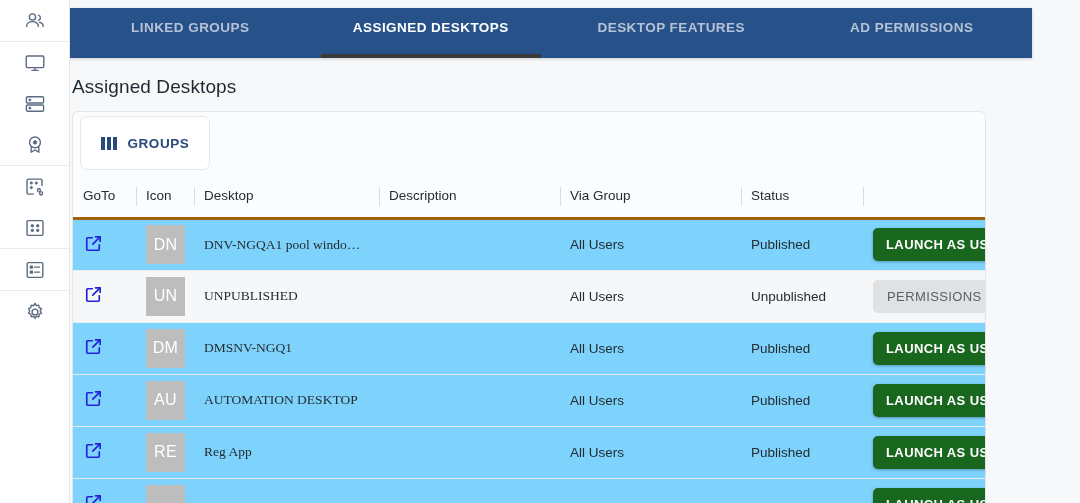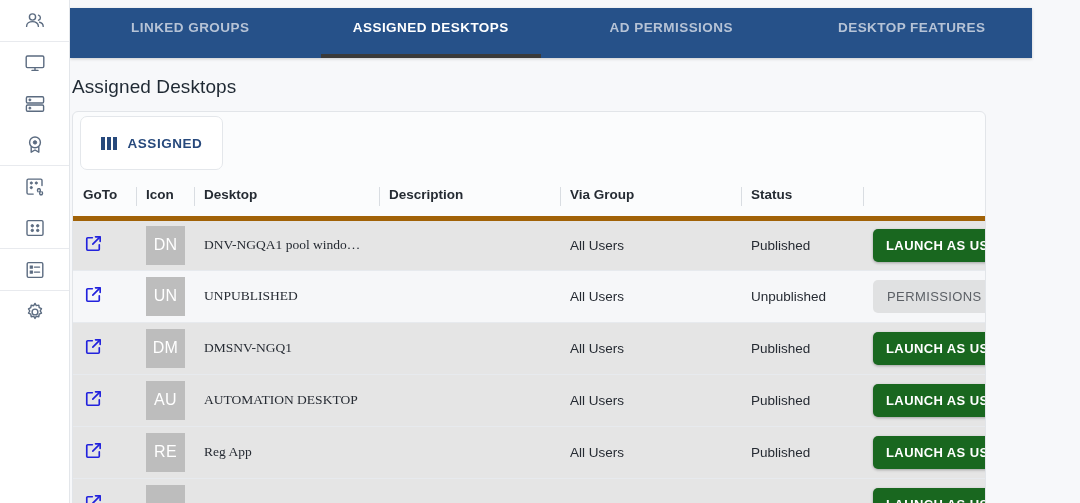--- a/index.html
+++ b/index.html
@@ -127,42 +127,42 @@
   table.grid {
     width: 100%;
     border-collapse: collapse;
     table-layout: fixed;
   }
   table.grid th, table.grid td { text-align: left; vertical-align: middle; }
 
   thead.grid-head th {
     height: 44px;
     font-size: 13.5px;
-    font-weight: bold;
+    font-weight: normal;
     color: #252b33;
     padding-left: 10px;
-    border-bottom: 5px solid #a16207;
+    border-bottom: 3px solid #a16207;
     position: relative;
     background: #fbfcfd;
   }
   thead.grid-head th + th::before {
     content: "";
     position: absolute;
     left: 0; top: 13px;
     width: 1px; height: 19px;
     background: #d9dde2;
   }
 
   tbody.grid-body tr { height: 52px; }
   tbody.grid-body td {
     border-bottom: 1px solid #e7eaee;
     font-size: 13.5px;
     color: #262b33;
     padding-left: 10px;
-    background: #e5e5e5;
+    background: #7dd3fc;
     height: 52px;
   }
   tbody.grid-body tr.alt td { background: #f6f7f9; }
   tbody.grid-body tr.partial td { border-bottom: none; }
 
   .link-icon { cursor: pointer; display: inline-block; line-height: 0; }
   .avatar {
     width: 39px; height: 39px;
     background: #bdbdbd;
     color: #ffffff;
@@ -324,39 +324,39 @@
   <main class="content">
 
     <div class="tabbar">
       <div class="tab">
         <span>LINKED GROUPS</span>
       </div>
       <div class="tab active">
         <span>ASSIGNED DESKTOPS</span>
       </div>
       <div class="tab">
+        <span>DESKTOP FEATURES</span>
+      </div>
+      <div class="tab">
         <span>AD PERMISSIONS</span>
-      </div>
-      <div class="tab">
-        <span>DESKTOP FEATURES</span>
       </div>
     </div>
 
     <h1 class="page-title">Assigned Desktops</h1>
 
     <section class="card">
 
       <div class="toolbar">
         <button class="tbtn">
           <span class="ico-cols">
               <i></i>
               <i></i>
               <i></i>
             </span>
-          <span>ASSIGNED</span>
+          <span>GROUPS</span>
         </button>
       </div>
 
       <table class="grid">
         <thead class="grid-head">
           <tr>
             <th class="c-goto">GoTo</th>
             <th class="c-icon">Icon</th>
             <th class="c-desk">Desktop</th>
             <th class="c-desc">Description</th>

